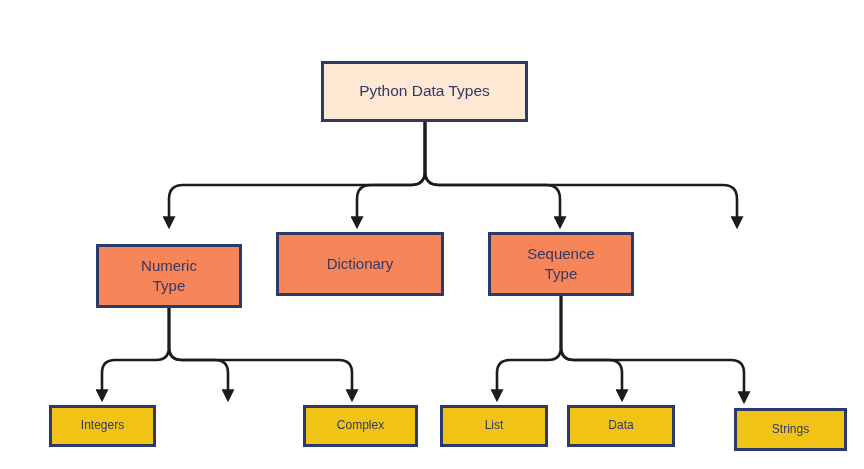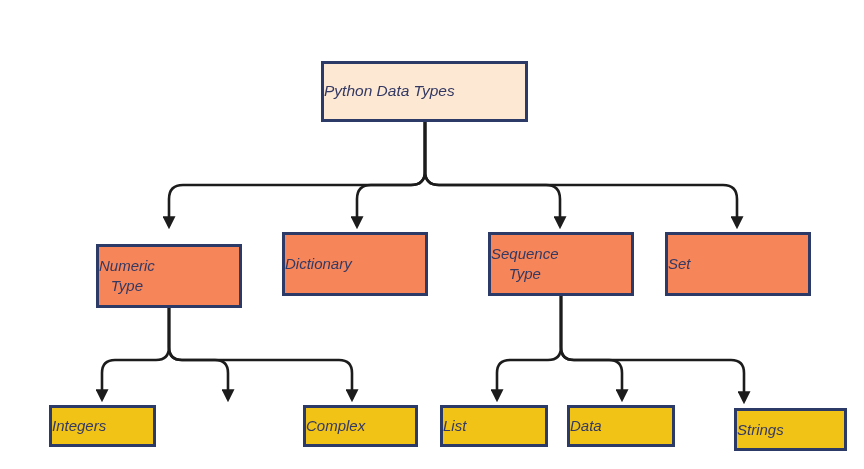--- a/index.html
+++ b/index.html
@@ -23,35 +23,35 @@
   }
   .connectors marker path {
     fill: var(--line, #1c1c1c);
     stroke: none;
   }
   .node {
     position: absolute;
     box-sizing: border-box;
     display: flex;
     align-items: center;
+    justify-content: center;
     text-align: center;
     border: 3px solid var(--border, #2c3a68);
     color: var(--text, #343963);
     font-size: 15px;
     line-height: 1.32;
-    font-style: italic;
   }
   .node .label { white-space: pre-line; }
   .root   { background: var(--root_fill, #fce8d3); font-size: 15.5px; }
   .branch { background: var(--branch_fill, #f6855a); }
-  .leaf   { background: var(--leaf_fill, #f1c317); font-size: 15px; }
+  .leaf   { background: var(--leaf_fill, #f1c317); font-size: 12px; }
 
   #n-root       { left: 321px; top: 61px;  width: 207px; height: 61px; }
   #n-numeric    { left: 96px;  top: 232px; width: 146px; height: 64px; margin-top: 12px; }
-  #n-dictionary { left: 282px; top: 232px; width: 146px; height: 64px; }
+  #n-dictionary { left: 276px; top: 232px; width: 168px; height: 64px; }
   #n-sequence   { left: 488px; top: 232px; width: 146px; height: 64px; }
   #n-set        { left: 665px; top: 232px; width: 146px; height: 64px; }
   #n-integers   { left: 49px;  top: 405px; width: 107px; height: 42px; }
   #n-floats     { left: 173px; top: 405px; width: 109px; height: 42px; }
   #n-complex    { left: 303px; top: 405px; width: 115px; height: 42px; }
   #n-list       { left: 440px; top: 405px; width: 108px; height: 42px; }
   #n-tuple      { left: 567px; top: 405px; width: 108px; height: 42px; }
   #n-strings    { left: 734px; top: 408px; width: 113px; height: 43px; }
 </style>
 </head>
@@ -85,23 +85,20 @@
     <span class="label">Numeric
 Type</span>
   </div>
   <div class="node branch" id="n-dictionary">
     <span class="label">Dictionary</span>
   </div>
   <div class="node branch" id="n-sequence">
     <span class="label">Sequence
 Type</span>
   </div>
-  <div class="node branch" id="n-set">
-    <span class="label">Set</span>
-  </div>
 
   <div class="node leaf" id="n-integers">
     <span class="label">Integers</span>
   </div>
   <div class="node leaf" id="n-complex">
     <span class="label">Complex</span>
   </div>
   <div class="node leaf" id="n-list">
     <span class="label">List</span>
   </div>

